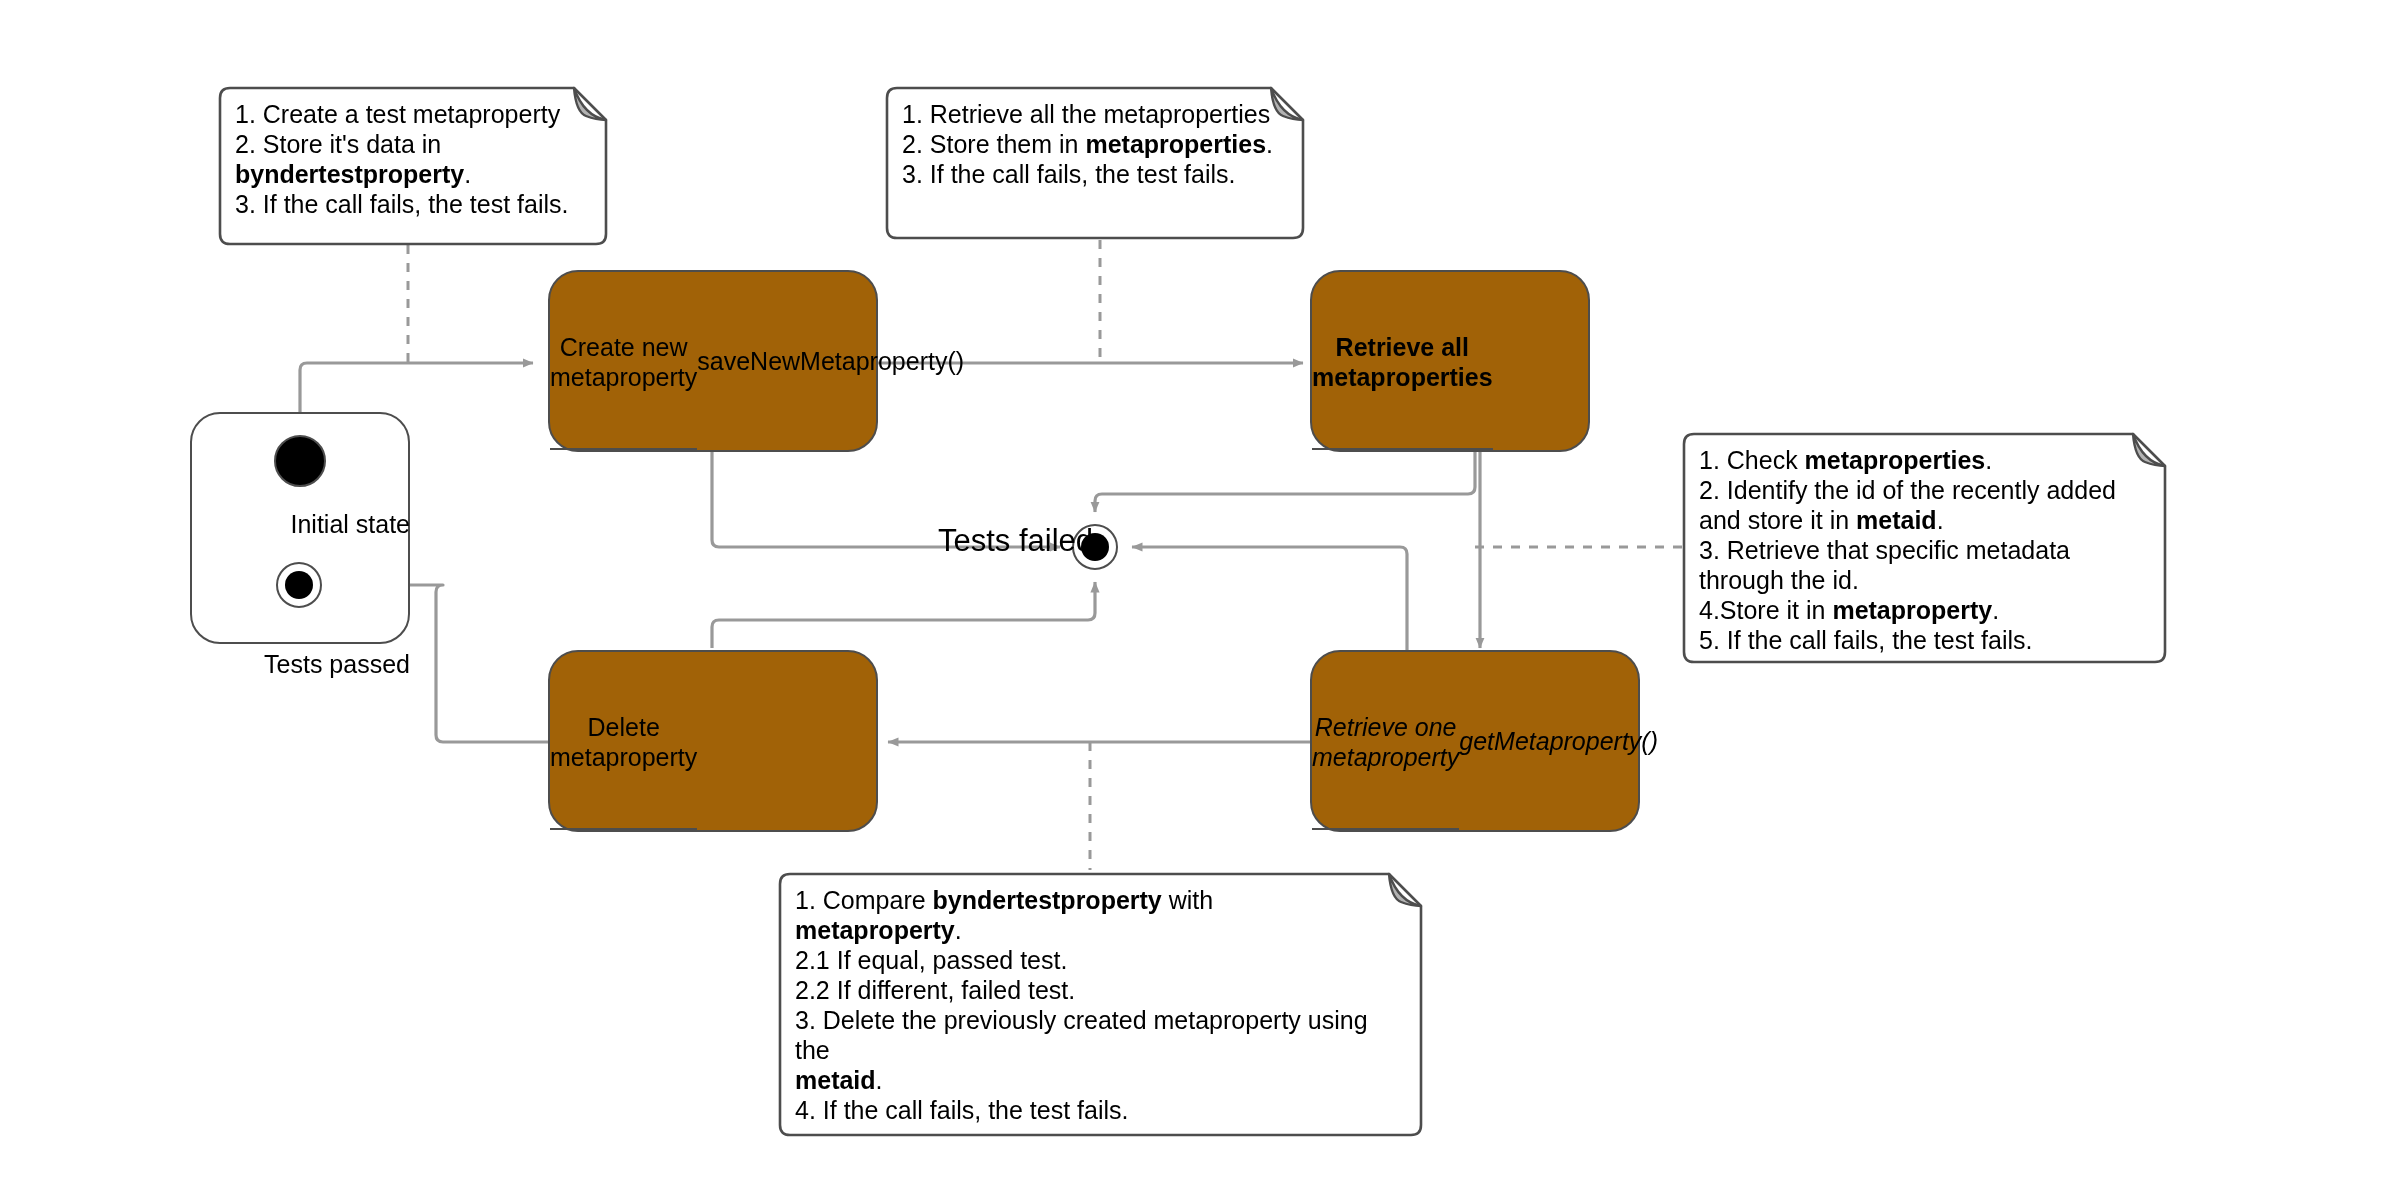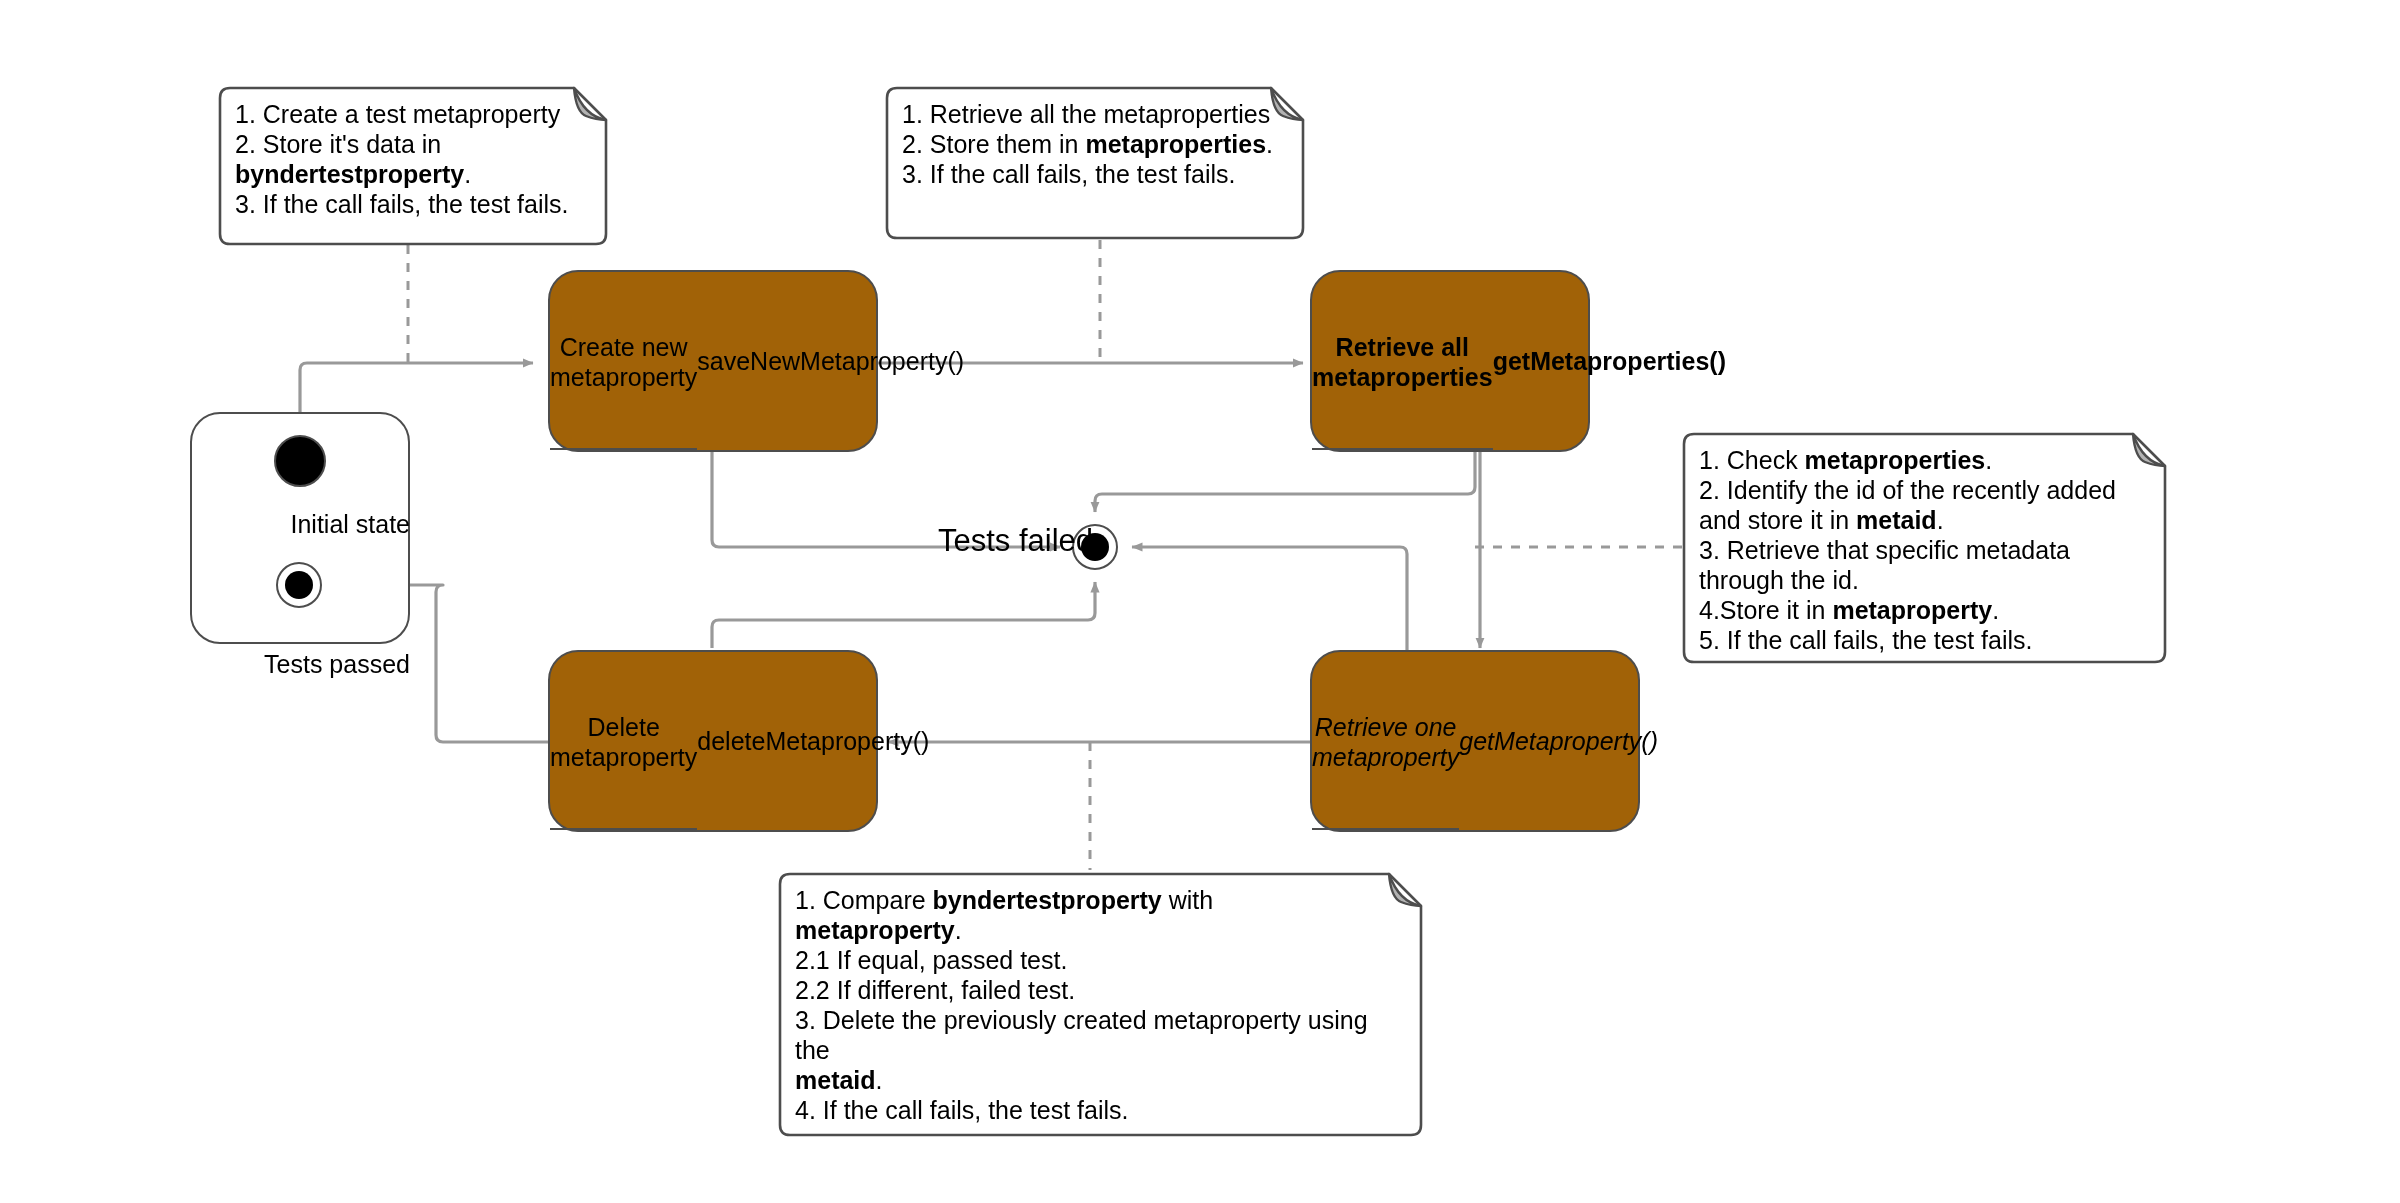--- a/index.html
+++ b/index.html
@@ -210,27 +210,25 @@
 
   <div class="state-box" style="left:548px; top:270px; width:330px; height:182px;">
     <div class="state-title">Create new
 metaproperty</div>
     <div class="state-body">saveNewMetaproperty()</div>
   </div>
 
   <div class="state-box" style="left:1310px; top:270px; width:280px; height:182px;font-weight:bold;">
     <div class="state-title">Retrieve all
 metaproperties</div>
-    <div class="state-body">getMetaproperties()</div>
   </div>
 
   <div class="state-box" style="left:548px; top:650px; width:330px; height:182px;">
     <div class="state-title">Delete
 metaproperty</div>
-    <div class="state-body">deleteMetaproperty()</div>
   </div>
 
   <div class="state-box" style="left:1310px; top:650px; width:330px; height:182px;font-style:italic;">
     <div class="state-title">Retrieve one
 metaproperty</div>
     <div class="state-body">getMetaproperty()</div>
   </div>
 
   <div class="note" style="left:218px; top:86px; width:390px; height:160px;">
     <svg class="note-svg" width="390" height="160" viewBox="0 0 390 160" xmlns="http://www.w3.org/2000/svg">

